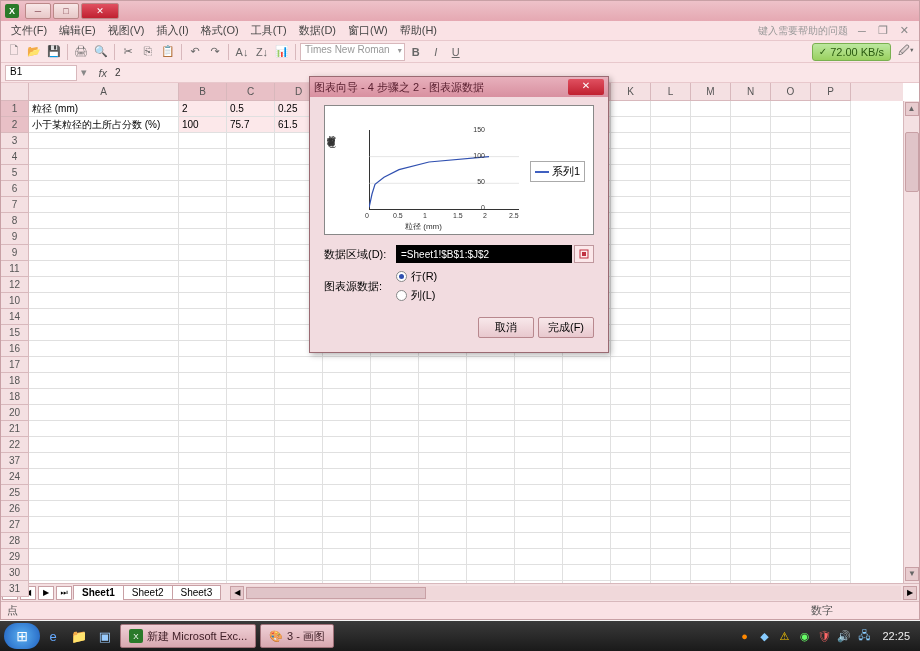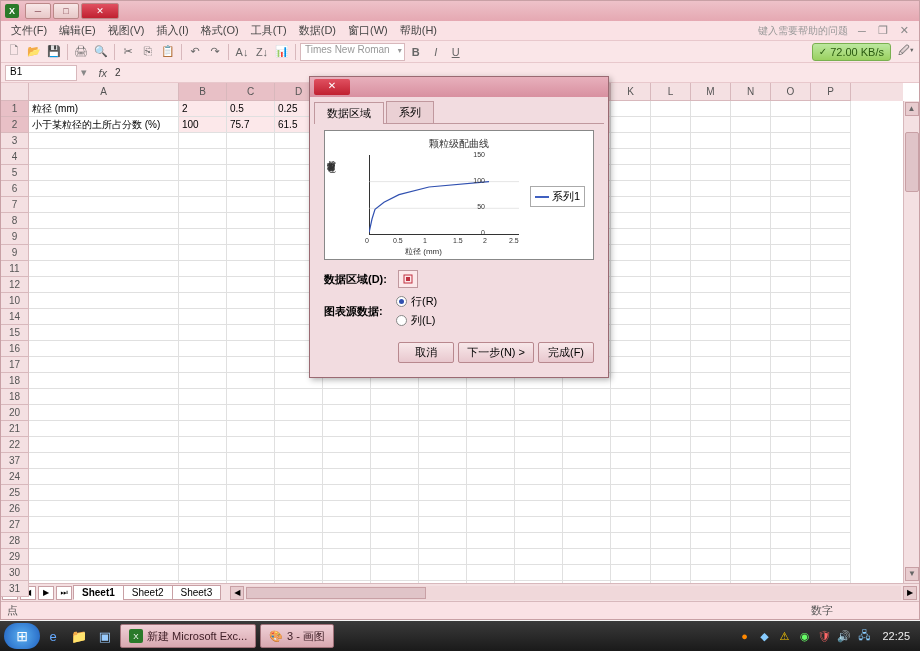--- a/index.html
+++ b/index.html
@@ -69,21 +69,21 @@
 .chartprev .plot { position:absolute; left:44px; top:24px; width:150px; height:80px; border-left:1px solid #333; border-bottom:1px solid #333;}
 .chartprev .ylabel { position:absolute; left:2px; top:30px; writing-mode:vertical-rl; font-size:8px; color:#333; transform:rotate(180deg);}
 .chartprev .xlabel { position:absolute; left:80px; bottom:2px; font-size:8px; color:#333;}
 .chartprev .legend { position:absolute; right:8px; top:55px; border:1px solid #aaa; padding:2px 4px; font-size:8px; display:flex; align-items:center; gap:3px;}
 .chartprev .legend .sw { width:14px; height:2px; background:#4060c0;}
 .chartprev svg { position:absolute; left:44px; top:24px; width:150px; height:80px;}
 .chartprev .ytick { position:absolute; font-size:7px; color:#333; right:108px; width:40px; text-align:right;}
 .chartprev .xtick { position:absolute; font-size:7px; color:#333; top:106px;}
 
 .formrow { display:flex; align-items:center; margin:6px 10px; font-size:11px;}
-.formrow label { width:72px;font-weight:bold;}
+.formrow label { width:72px;}
 .rangeinput { flex:1; height:18px; background:#000; color:#fff; border:1px solid #000; padding:0 4px; font-size:10px;}
 .rangebtn { width:20px; height:18px; background:#fce8ea; border:1px solid #c0989e; margin-left:2px; cursor:pointer; display:flex;align-items:center;justify-content:center;}
 .rangebtn svg { width:10px; height:10px;}
 .radio { display:flex; align-items:center; gap:4px; margin-right:14px; cursor:pointer;}
 .radio .dot { width:11px; height:11px; border:1px solid #888; border-radius:50%; background:#fff; display:flex;align-items:center;justify-content:center;}
 .radio.on .dot::after { content:""; width:5px; height:5px; background:#3050b0; border-radius:50%;}
 .dlg-btns { display:flex; justify-content:flex-end; gap:4px; padding:8px 10px 10px;}
 .dlg-btn { padding:2px 8px; background:linear-gradient(#f8e8ea,#e8c8ce); border:1px solid #b8888e; border-radius:2px; font-size:11px; cursor:pointer; min-width:56px; text-align:center;}
 
 
@@ -799,30 +799,26 @@
   </div>
 
   <div class="statusbar">
     <span>点</span>
     <span class="r">数字</span>
   </div>
 </div>
 
 <div class="dialog">
   <div class="dlg-title">
+    <span class="ttl">图表向导 - 4 步骤之 2 - 图表源数据</span>
     <span class="x">✕</span>
   </div>
   <div class="dlg-body">
-    <div class="dlg-tabs">
-      <div class="dlg-tab active">数据区域</div>
-      <div class="dlg-tab">系列</div>
-    </div>
 
     <div class="chartprev">
-      <div class="ct">颗粒级配曲线</div>
       <div class="ylabel">小于某粒径的土占
 分 (%)</div>
       <div class="plot"></div>
       <svg viewBox="0 0 150 80" preserveAspectRatio="none">
         <line x1="0" y1="53.3" x2="150" y2="53.3" stroke="#ccc" stroke-width="0.5"></line>
         <line x1="0" y1="26.6" x2="150" y2="26.6" stroke="#ccc" stroke-width="0.5"></line>
         <polyline id="chartline" fill="none" stroke="#3050b0" stroke-width="1.2" points="0.12000000000000001,77.33333333333333 3,64 6,54.4 15,47.2 30,39.626666666666665 60,32 120,26.66666666666667"></polyline>
       </svg>
       <span class="ytick" style="top:98px">0</span>
       <span class="ytick" style="top:72px">50</span>
@@ -836,20 +832,21 @@
       <span class="xtick" style="left:184px">2.5</span>
       <div class="xlabel">粒径 (mm)</div>
       <div class="legend">
         <span class="sw"></span>
         <span>系列1</span>
       </div>
     </div>
 
     <div class="formrow">
       <label>数据区域(D):</label>
+      <input class="rangeinput" value="=Sheet1!$B$1:$J$2" style="">
       <span class="rangebtn">
         <svg viewBox="0 0 10 10">
             <rect x="1" y="1" width="8" height="8" fill="none" stroke="#c03040" stroke-width="1"></rect>
             <rect x="3" y="3" width="4" height="4" fill="#c03040"></rect>
           </svg>
       </span>
     </div>
 
     <div class="formrow">
       <label>图表源数据:</label>
@@ -860,21 +857,20 @@
           </span>
         <span class="radio">
             <span class="dot"></span>
             <span>列(L)</span>
           </span>
       </div>
     </div>
 
     <div class="dlg-btns">
       <span class="dlg-btn">取消</span>
-      <span class="dlg-btn">下一步(N) &gt;</span>
       <span class="dlg-btn">完成(F)</span>
     </div>
   </div>
 </div>
 
 <div class="taskbar">
   <div class="start">⊞</div>
   <span class="ql" style="color:#6af">e</span>
   <span class="ql" style="color:#fc0">📁</span>
   <span class="ql" style="color:#9cf">▣</span>

